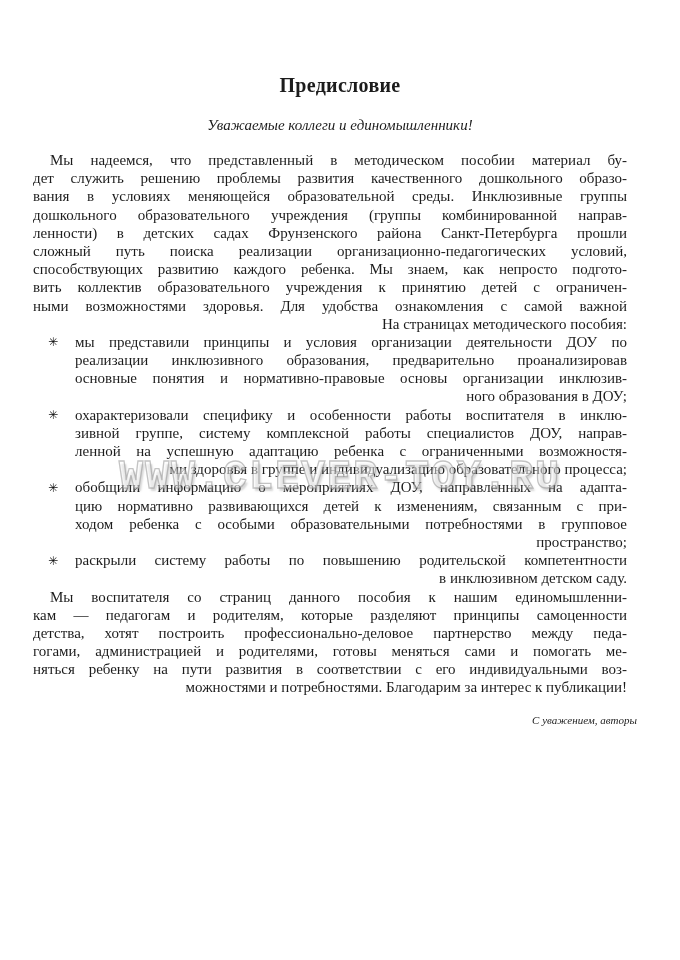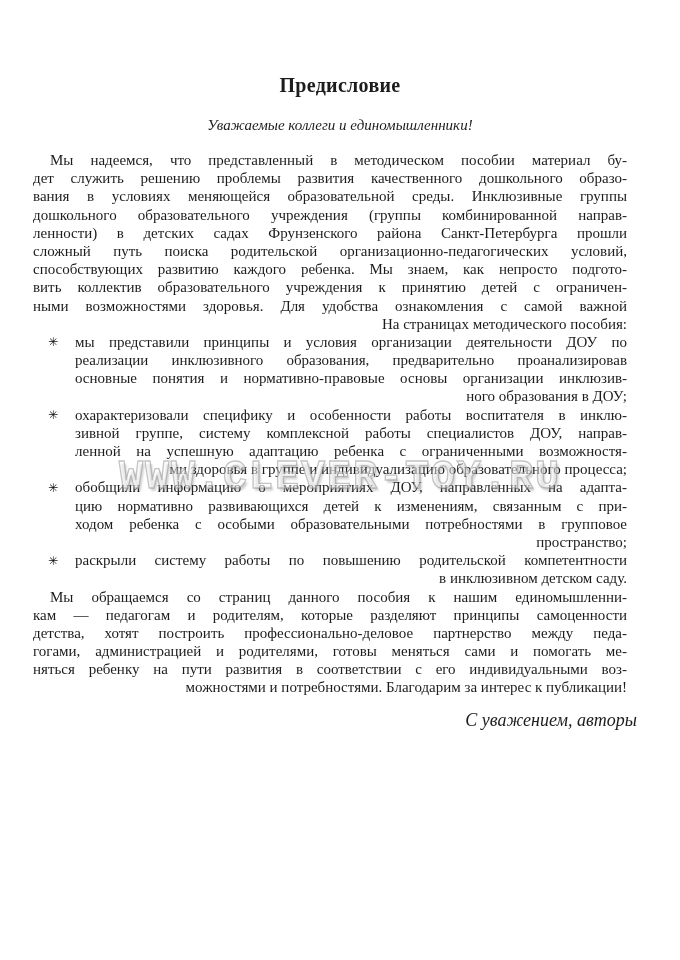--- a/index.html
+++ b/index.html
@@ -61,21 +61,21 @@
     font-family:"DejaVu Sans", sans-serif;
     font-size:12px;
     line-height:18.2px;
     color:#111;
   }
   .closing{
     position:absolute;
     left:43px;top:711px;width:594px;
     text-align:right;
     font-style:italic;
-    font-size:18px;
+    font-size:11px;
     line-height:18.2px;
   }
   .watermark{
     position:absolute;
     left:20px;top:446px;width:640px;height:62px;
     display:flex;align-items:center;justify-content:center;
     font-family:Liberation Mono, monospace;
     font-weight:bold;
     font-size:40px;
     letter-spacing:2px;
@@ -92,40 +92,40 @@
 
 <div class="page">
   <h1 class="doc-title">Предисловие</h1>
   <div class="salutation">Уважаемые коллеги и единомышленники!</div>
   <div class="text-block">
       <div class="line p-first"><span>Мы надеемся, что представленный в методическом пособии материал бу-</span></div>
       <div class="line p"><span>дет служить решению проблемы развития качественного дошкольного образо-</span></div>
       <div class="line p"><span>вания в условиях меняющейся образовательной среды. Инклюзивные группы</span></div>
       <div class="line p"><span>дошкольного образовательного учреждения (группы комбинированной направ-</span></div>
       <div class="line p"><span>ленности) в детских садах Фрунзенского района Санкт-Петербурга прошли</span></div>
-      <div class="line p"><span>сложный путь поиска родительской организационно-педагогических условий,</span></div>
+      <div class="line p"><span>сложный путь поиска реализации организационно-педагогических условий,</span></div>
       <div class="line p"><span>способствующих развитию каждого ребенка. Мы знаем, как непросто подгото-</span></div>
       <div class="line p"><span>вить коллектив образовательного учреждения к принятию детей с ограничен-</span></div>
       <div class="line p"><span>ными возможностями здоровья. Для удобства ознакомления с самой важной</span></div>
       <div class="line p-first-last"><span>На страницах методического пособия:</span></div>
       <div class="line b-first"><span class="bullet">✳</span><span>мы представили принципы и условия организации деятельности ДОУ по</span></div>
       <div class="line b"><span>реализации инклюзивного образования, предварительно проанализировав</span></div>
       <div class="line b"><span>основные понятия и нормативно-правовые основы организации инклюзив-</span></div>
       <div class="line b-last"><span>ного образования в ДОУ;</span></div>
       <div class="line b-first"><span class="bullet">✳</span><span>охарактеризовали специфику и особенности работы воспитателя в инклю-</span></div>
       <div class="line b"><span>зивной группе, систему комплексной работы специалистов ДОУ, направ-</span></div>
       <div class="line b"><span>ленной на успешную адаптацию ребенка с ограниченными возможностя-</span></div>
       <div class="line b-last"><span>ми здоровья в группе и индивидуализацию образовательного процесса;</span></div>
       <div class="line b-first"><span class="bullet">✳</span><span>обобщили информацию о мероприятиях ДОУ, направленных на адапта-</span></div>
       <div class="line b"><span>цию нормативно развивающихся детей к изменениям, связанным с при-</span></div>
       <div class="line b"><span>ходом ребенка с особыми образовательными потребностями в групповое</span></div>
       <div class="line b-last"><span>пространство;</span></div>
       <div class="line b-first"><span class="bullet">✳</span><span>раскрыли систему работы по повышению родительской компетентности</span></div>
       <div class="line b-last"><span>в инклюзивном детском саду.</span></div>
-      <div class="line p-first"><span>Мы обращаемся со страниц данного пособия к нашим единомышленни-</span></div>
+      <div class="line p-first"><span>Мы воспитателя со страниц данного пособия к нашим единомышленни-</span></div>
       <div class="line p"><span>кам — педагогам и родителям, которые разделяют принципы самоценности</span></div>
       <div class="line p"><span>детства, хотят построить профессионально-деловое партнерство между педа-</span></div>
       <div class="line p"><span>гогами, администрацией и родителями, готовы меняться сами и помогать ме-</span></div>
       <div class="line p"><span>няться ребенку на пути развития в соответствии с его индивидуальными воз-</span></div>
       <div class="line p-last"><span>можностями и потребностями. Благодарим за интерес к публикации!</span></div>
     </div>
   <div class="closing">С уважением, авторы</div>
   <div class="watermark">WWW.CLEVER-TOY.RU</div>
 </div>
 

